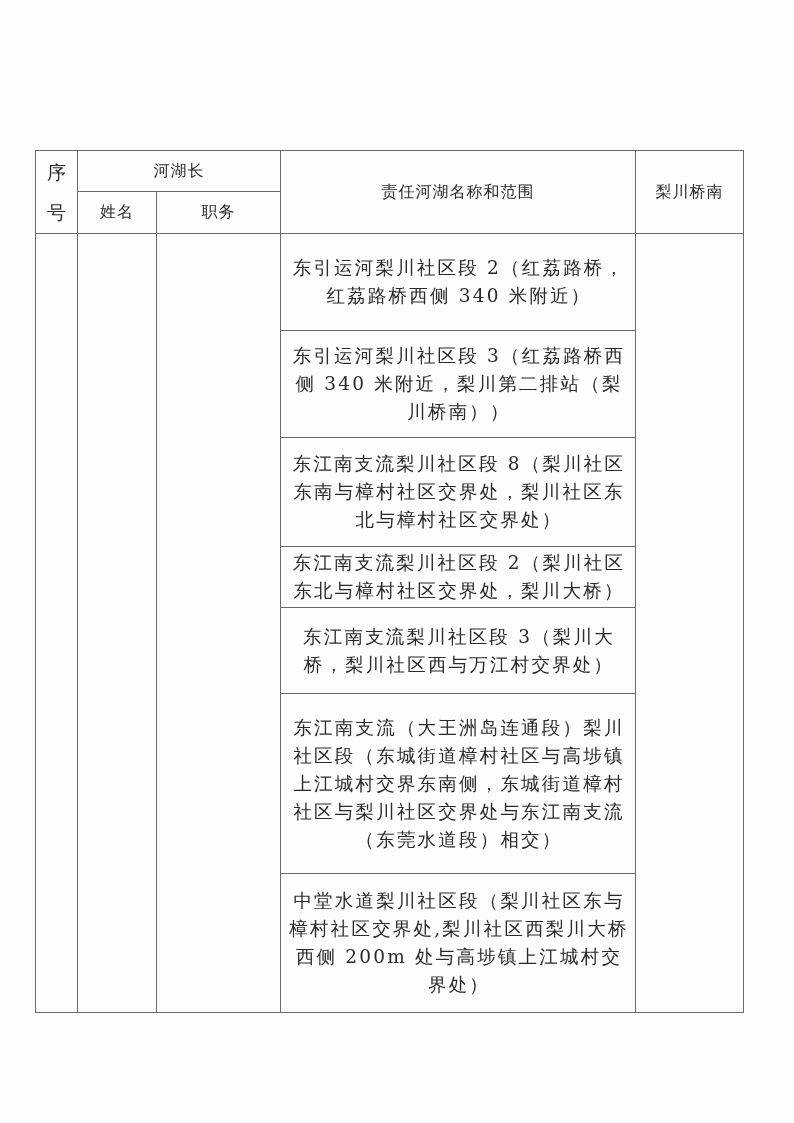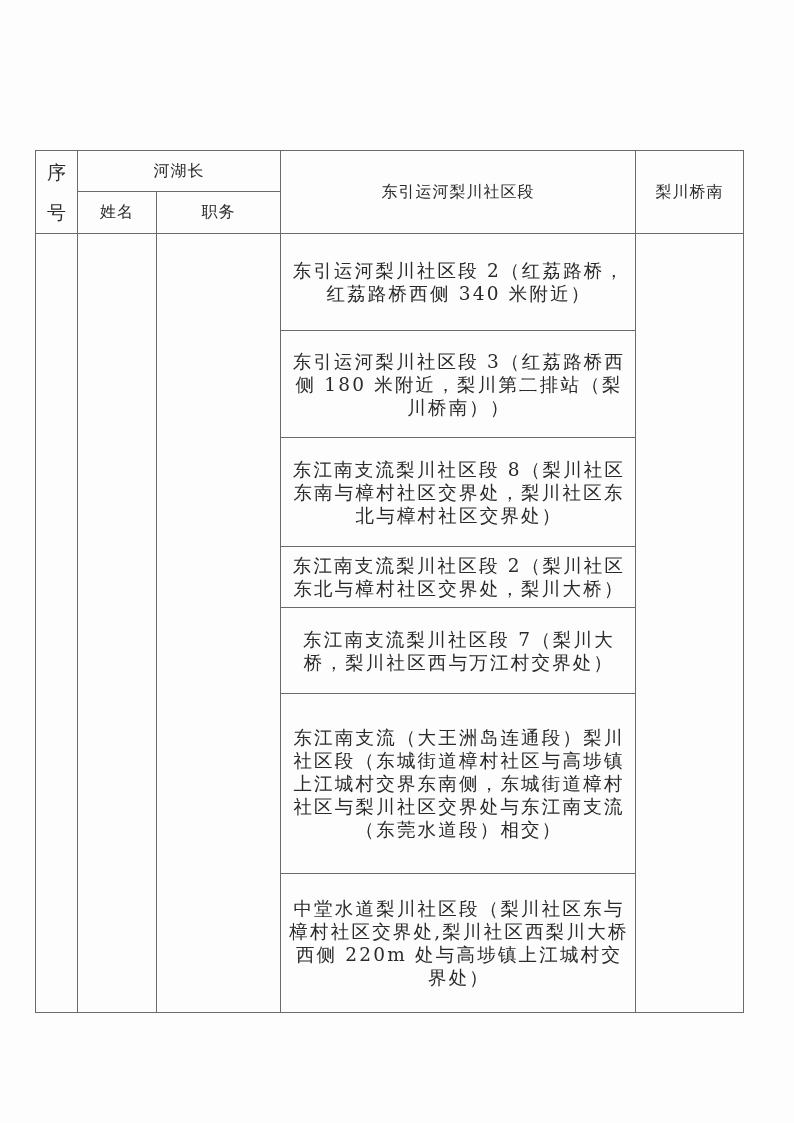--- a/index.html
+++ b/index.html
@@ -12,21 +12,21 @@
     position: absolute; left: 35px; top: 150px; width: 708px;
     border-collapse: collapse; table-layout: fixed;
   }
   .tbl td, .tbl th {
     border: 1.2px solid #6a6a6a; padding: 0; font-weight: normal;
     text-align: center; vertical-align: middle;
   }
   .th { font-size: 16px; letter-spacing: 1px; }
   .th-seq { font-size: 19px; line-height: 40px; }
   .range {
-    font-size: 18.5px; line-height: 23px; letter-spacing: 2.2px;
+    font-size: 18.5px; line-height: 28px; letter-spacing: 2.2px;
     padding: 0 6px 0 8px !important; text-align: center;
   }
   .col-seq { width: 42px; }
   .col-name { width: 79px; }
   .col-role { width: 124px; }
   .col-range { width: 355px; }
   .col-phone { width: 108px; }
 </style>
 </head>
 <body>
@@ -39,46 +39,46 @@
       <col class="col-range">
       <col class="col-phone">
   </colgroup>
   <tbody>
       <tr style="height:41px">
     <th rowspan="2" class="th-seq">
       <span>序</span><br>
       <span>号</span>
     </th>
     <th colspan="2" class="th">河湖长</th>
-    <th rowspan="2" class="th">东引运河梨川社区段</th>
+    <th rowspan="2" class="th">责任河湖名称和范围</th>
     <th rowspan="2" class="th">梨川桥南</th>
   </tr>
   <tr style="height:42px">
     <th class="th">姓名</th>
     <th class="th">职务</th>
   </tr>
   <tr style="height:97px">
     <td rowspan="7"></td>
     <td rowspan="7"></td>
     <td rowspan="7"></td>
     <td class="range">东引运河梨川社区段 2（红荔路桥，红荔路桥西侧 340 米附近）</td>
     <td rowspan="7"></td>
   </tr>
   <tr style="height:107px">
-    <td class="range">东引运河梨川社区段 3（红荔路桥西侧 180 米附近，梨川第二排站（梨川桥南））</td>
+    <td class="range">东引运河梨川社区段 3（红荔路桥西侧 340 米附近，梨川第二排站（梨川桥南））</td>
   </tr>
   <tr style="height:109px">
     <td class="range">东江南支流梨川社区段 8（梨川社区东南与樟村社区交界处，梨川社区东北与樟村社区交界处）</td>
   </tr>
   <tr style="height:61px">
     <td class="range">东江南支流梨川社区段 2（梨川社区东北与樟村社区交界处，梨川大桥）</td>
   </tr>
   <tr style="height:86px">
-    <td class="range">东江南支流梨川社区段 7（梨川大桥，梨川社区西与万江村交界处）</td>
+    <td class="range">东江南支流梨川社区段 3（梨川大桥，梨川社区西与万江村交界处）</td>
   </tr>
   <tr style="height:180px">
     <td class="range">东江南支流（大王洲岛连通段）梨川社区段（东城街道樟村社区与高埗镇上江城村交界东南侧，东城街道樟村社区与梨川社区交界处与东江南支流（东莞水道段）相交）</td>
   </tr>
   <tr style="height:139px">
-    <td class="range">中堂水道梨川社区段（梨川社区东与樟村社区交界处,梨川社区西梨川大桥西侧 220m 处与高埗镇上江城村交界处）</td>
+    <td class="range">中堂水道梨川社区段（梨川社区东与樟村社区交界处,梨川社区西梨川大桥西侧 200m 处与高埗镇上江城村交界处）</td>
   </tr>
 </tbody>
   </table>
 
 </body></html>

